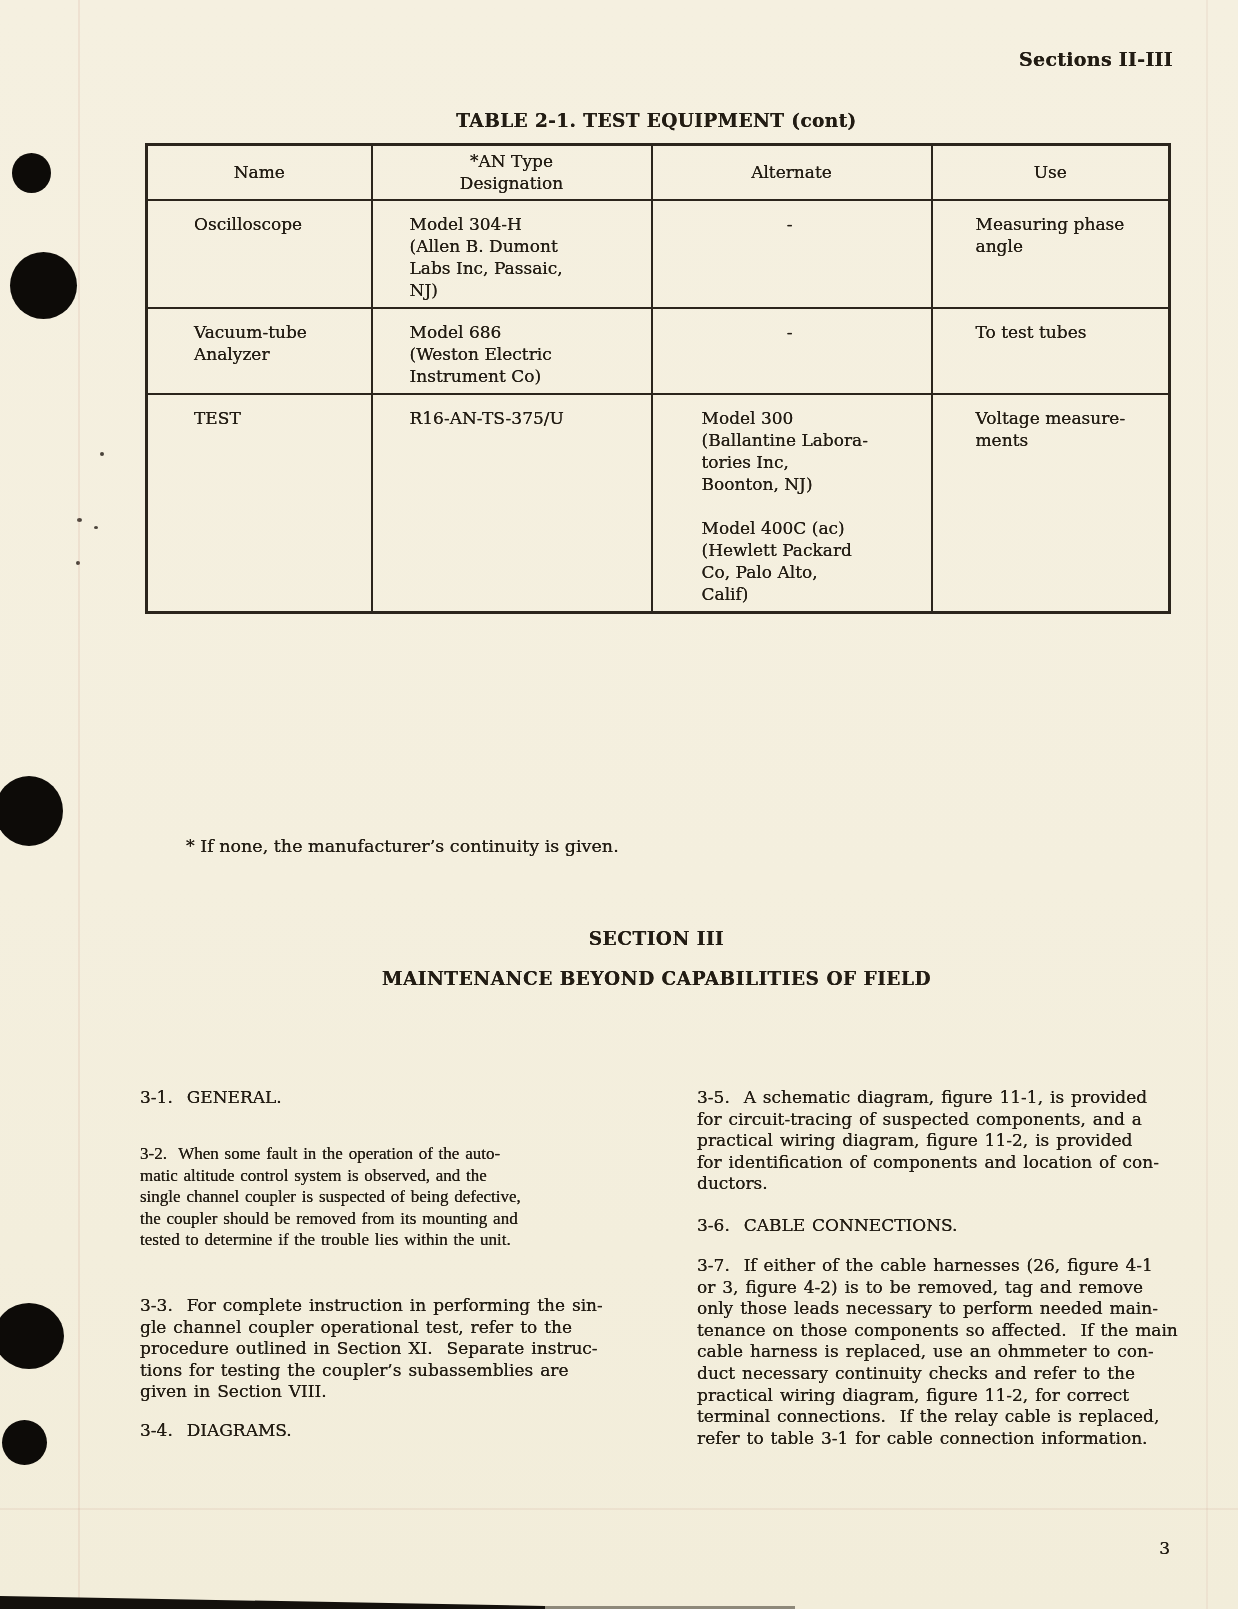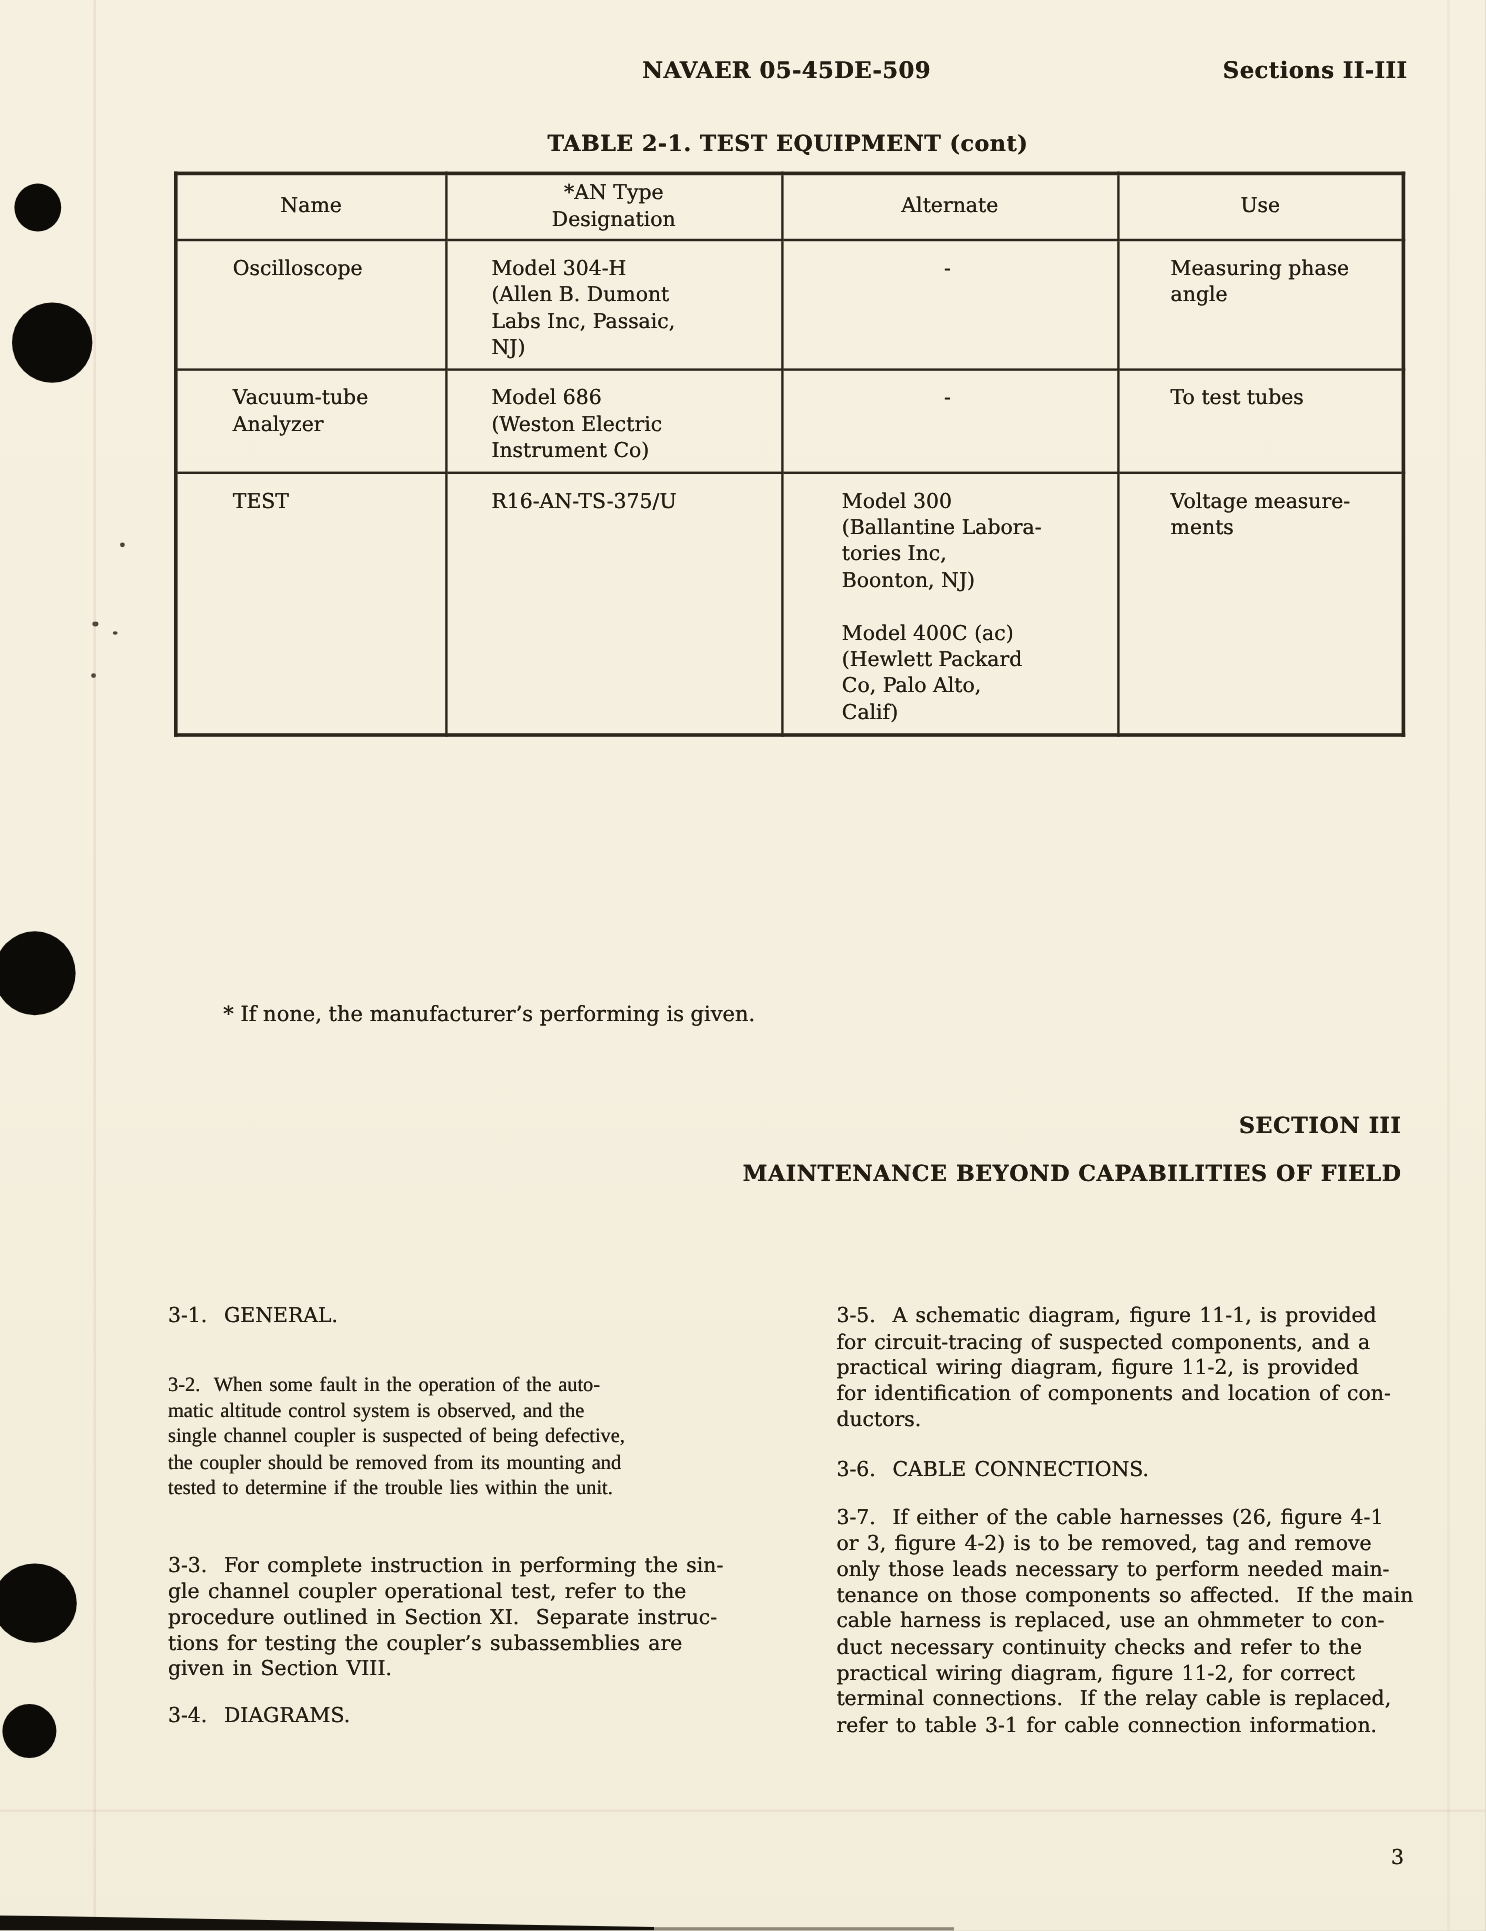--- a/index.html
+++ b/index.html
@@ -44,21 +44,21 @@
   td.c-name{padding-left:46px;}
   td.c-an{padding-left:37px;}
   td.c-alt{padding-left:49px;}
   td.c-use{padding-left:43px;}
   td.dash{text-align:center;padding-left:4px;}
   tr.hrow{height:55px;}
   tr.r1{height:105px;} tr.r2{height:97px;} tr.r3{height:105px;} tr.r4{height:83px;} tr.r5{height:207px;}
   .footnote{position:absolute;left:186px;top:836px;font-size:17.5px;white-space:pre-wrap;}
 
   
-  .sec-head{position:absolute;left:145px;width:1023px;text-align:right;
+  .sec-head{position:absolute;left:145px;width:1023px;text-align:center;
     font-size:18.5px;font-weight:bold;letter-spacing:.5px;}
   .sec-head-1{top:928px;}
   .sec-head-2{top:968px;}
 
   
   .para{position:absolute;width:492px;font-size:17px;line-height:21.6px;
     white-space:pre-wrap;text-align:justify;word-spacing:.09em;}
   .col-l{left:140px;}
   .col-r{left:697px;}
   .p31{top:1070px;} .p32{top:1126px;font-family:Liberation Serif, serif;} .p33{top:1278px;} .p34{top:1403px;}
@@ -77,21 +77,20 @@
   <div class="punch punch-4"></div>
   <div class="punch punch-5"></div>
   <div class="speck" style="left:100px;top:452px;width:4px;height:4px;"></div>
   <div class="speck" style="left:77px;top:518px;width:5px;height:4px;"></div>
   <div class="speck" style="left:94px;top:526px;width:4px;height:3px;"></div>
   <div class="speck" style="left:76px;top:561px;width:4px;height:4px;"></div>
   <div class="fold-line" style="left:78px;"></div>
   <div class="fold-line" style="left:1206px;opacity:.7;"></div>
   <div class="scan-hline" style="top:1508px;"></div>
 
-  <div class="hdr hdr-center">NAVAER 05-45DE-509</div>
   <div class="hdr hdr-right">Sections II-III</div>
 
   <div class="table-title">TABLE 2-1.  TEST EQUIPMENT (cont)</div>
 
   <table class="equip">
     <colgroup>
       <col style="width:225px">
         <col style="width:280px">
         <col style="width:280px">
         <col style="width:238px">
@@ -136,21 +135,21 @@
 Model 400C (ac)
 (Hewlett Packard
 Co, Palo Alto,
 Calif)</td>
         <td class="c-use">Voltage measure-
 ments</td>
       </tr>
     </tbody>
   </table>
 
-  <div class="footnote">* If none, the manufacturer’s performing is given.</div>
+  <div class="footnote">* If none, the manufacturer’s continuity is given.</div>
 
   <div class="sec-head sec-head-1">SECTION III</div>
   <div class="sec-head sec-head-2">MAINTENANCE BEYOND CAPABILITIES OF FIELD</div>
 
   <p class="para col-l p31">3-1.  GENERAL.</p>
   <p class="para col-l p32">3-2.  When some fault in the operation of the auto-
 matic altitude control system is observed, and the
 single channel coupler is suspected of being defective,
 the coupler should be removed from its mounting and
 tested to determine if the trouble lies within the unit.</p>

